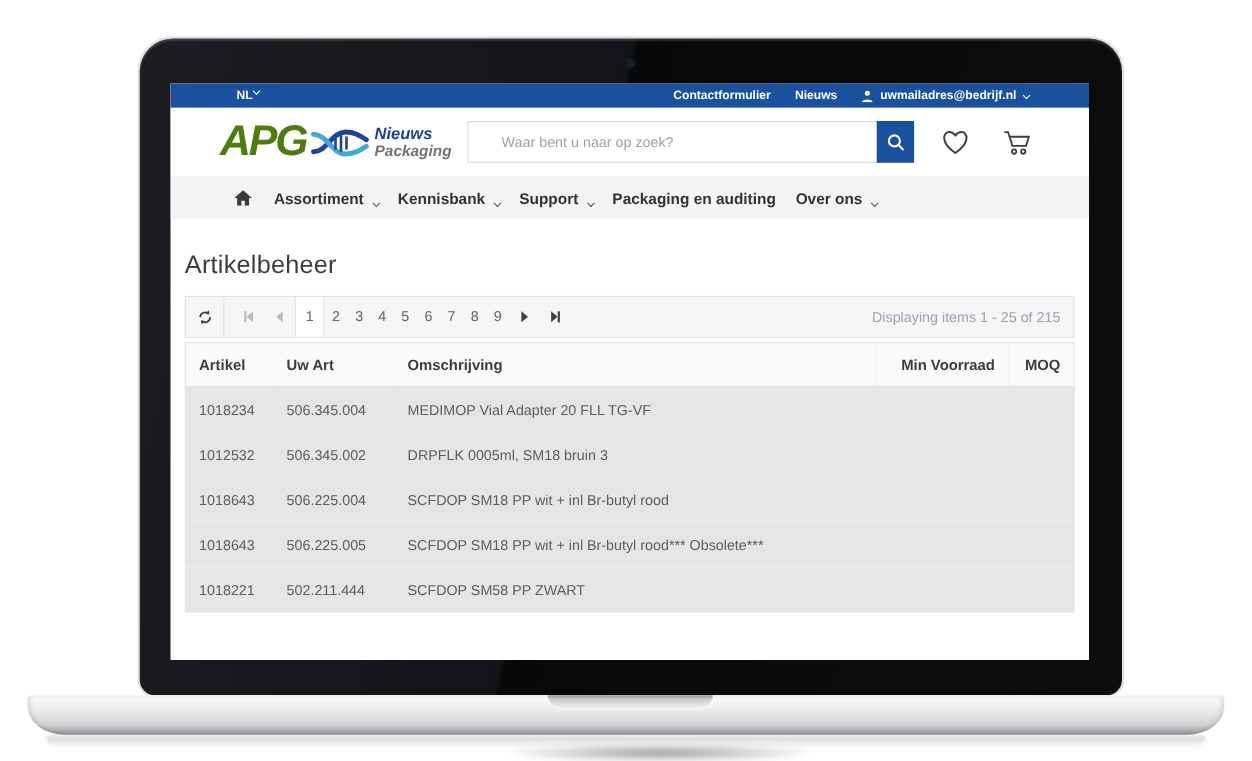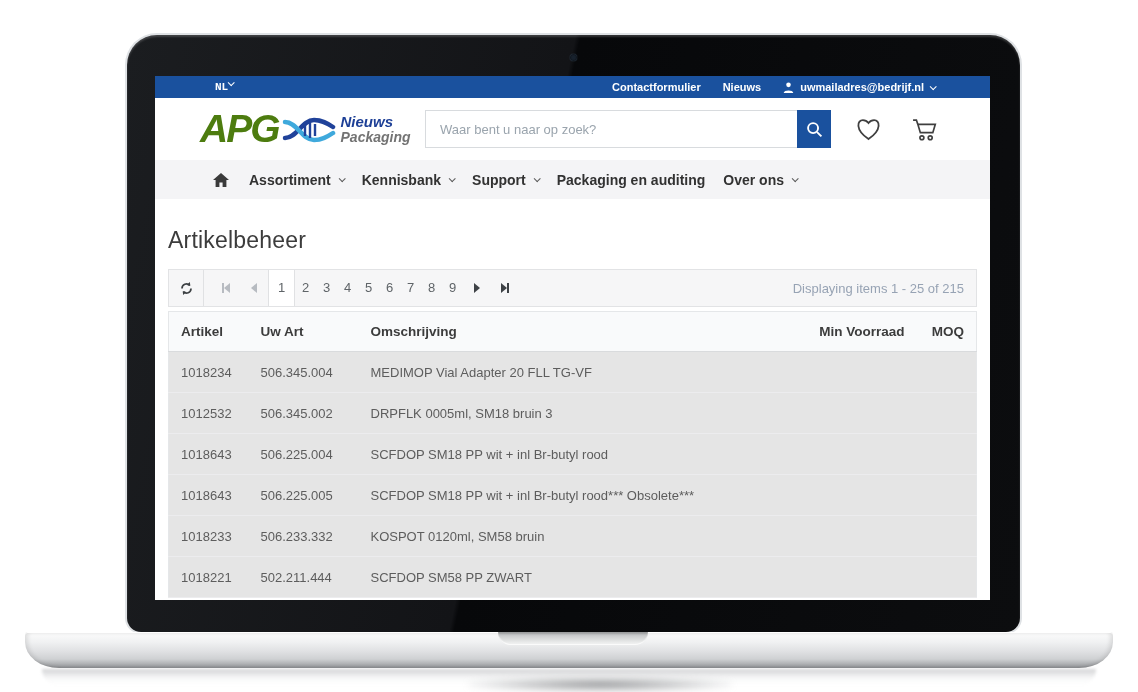--- a/index.html
+++ b/index.html
@@ -27,50 +27,50 @@
   .blob { position:absolute; left:468px; top:677px; width:264px; height:15px;
     background: radial-gradient(ellipse at center, rgba(110,112,115,.75), rgba(160,162,165,.25) 60%, rgba(255,255,255,0) 78%);
     filter: blur(3px); }
 
   
   .screen { position:absolute; left:28px; top:41px; width:835px; height:524px; background:#fff; overflow:hidden; }
 
   
   .topbar { height:22px; background:#1a519e; color:#fff; display:flex; align-items:center;
     font-size:11px; font-weight:bold; padding:0 55px 0 60px; }
-  .topbar-left { display:flex; align-items:flex-start; gap:0;font-family:Liberation Mono, monospace; }
+  .topbar-left { display:flex; align-items:flex-start; gap:0; }
   .topbar-right { margin-left:auto; display:flex; align-items:center; gap:22px; }
   .user-group { display:flex; align-items:center; gap:6px; }
   .chev { display:inline-block; width:5px; height:5px; border-right:1.5px solid currentColor;
     border-bottom:1.5px solid currentColor; transform:rotate(45deg) translateY(-1px); }
   .nav-item .chev { display:none; color:#5a5a5a; margin-left:2px; }
   .nav-item .chev.show { display:inline-block; }
 
   
   .header { height:62px; background:#fff; display:flex; align-items:center; padding-left:45px; }
   .logo { width:225px; display:flex; align-items:center; cursor:pointer; }
   .logo-apg { font-size:39px; font-weight:800; font-style:italic; letter-spacing:-2px; color:#4d7c0f; }
   .logo-dna { margin:0 5px 0 3px; }
   .logo-text { line-height:1.05; font-style:italic; font-weight:bold; }
   .logo-l1 { font-size:15px; color:#1d3f96; }
   .logo-l2 { font-size:14px; color:#737373; }
   .search { display:flex; height:38px; margin-left:0; }
-  .search input { width:372px; height:38px; border:1px solid #d8dbde; border-right:none; padding:0 14px;
+  .search input { width:372px; height:38px; border:1px solid #d8dbde; border-right:none; padding:0 30px;
     font-size:13px; color:#3b82f6; outline:none; font-family:inherit; }
   .search input::placeholder { color:#9aa4ad; }
   .search-btn { width:34px; height:38px; background:#1a519e; border:none; display:flex; align-items:center;
     justify-content:center; cursor:pointer; }
   .hdr-icons { display:flex; align-items:center; gap:29px; margin-left:24px; }
   .hdr-icon { cursor:pointer; display:flex; }
 
   
   .nav { height:39px; background:#f4f4f6; display:flex; align-items:center; gap:18px; padding-left:58px;
     font-size:14px; font-weight:600; color:#323232; }
   .home { display:flex; cursor:pointer; margin-right:2px; }
-  .nav-item { display:flex; align-items:center; gap:6px; cursor:pointer; white-space:nowrap; }
+  .nav-item { display:flex; align-items:flex-end; gap:6px; cursor:pointer; white-space:nowrap; }
 
   
   .main { padding:0 13px; }
   .page-title { font-size:23px; font-weight:500; color:#3c3c3c; margin:28px 0 15px; letter-spacing:.2px; }
 
   
   .pager { height:38px; background:#f6f6f7; border:1px solid #e2e3e5; display:flex; align-items:center;
     font-size:13px; color:#5f6468; }
   .pager-refresh { width:35px; height:36px; display:flex; align-items:center; justify-content:center;
     border-right:1px solid #e0e1e3; cursor:pointer; }
@@ -288,27 +288,20 @@
               </tr>
 
               <tr>
                 <td>1018643</td>
                 <td>506.225.005</td>
                 <td>SCFDOP SM18 PP wit + inl Br-butyl rood*** Obsolete***</td>
                 <td class="num"></td>
                 <td class="num"></td>
               </tr>
 
-              <tr>
-                <td>1018233</td>
-                <td>506.233.332</td>
-                <td>KOSPOT 0120ml, SM58 bruin</td>
-                <td class="num"></td>
-                <td class="num"></td>
-              </tr>
 
               <tr>
                 <td>1018221</td>
                 <td>502.211.444</td>
                 <td>SCFDOP SM58 PP ZWART</td>
                 <td class="num"></td>
                 <td class="num"></td>
               </tr>
             </tbody>
         </table>

